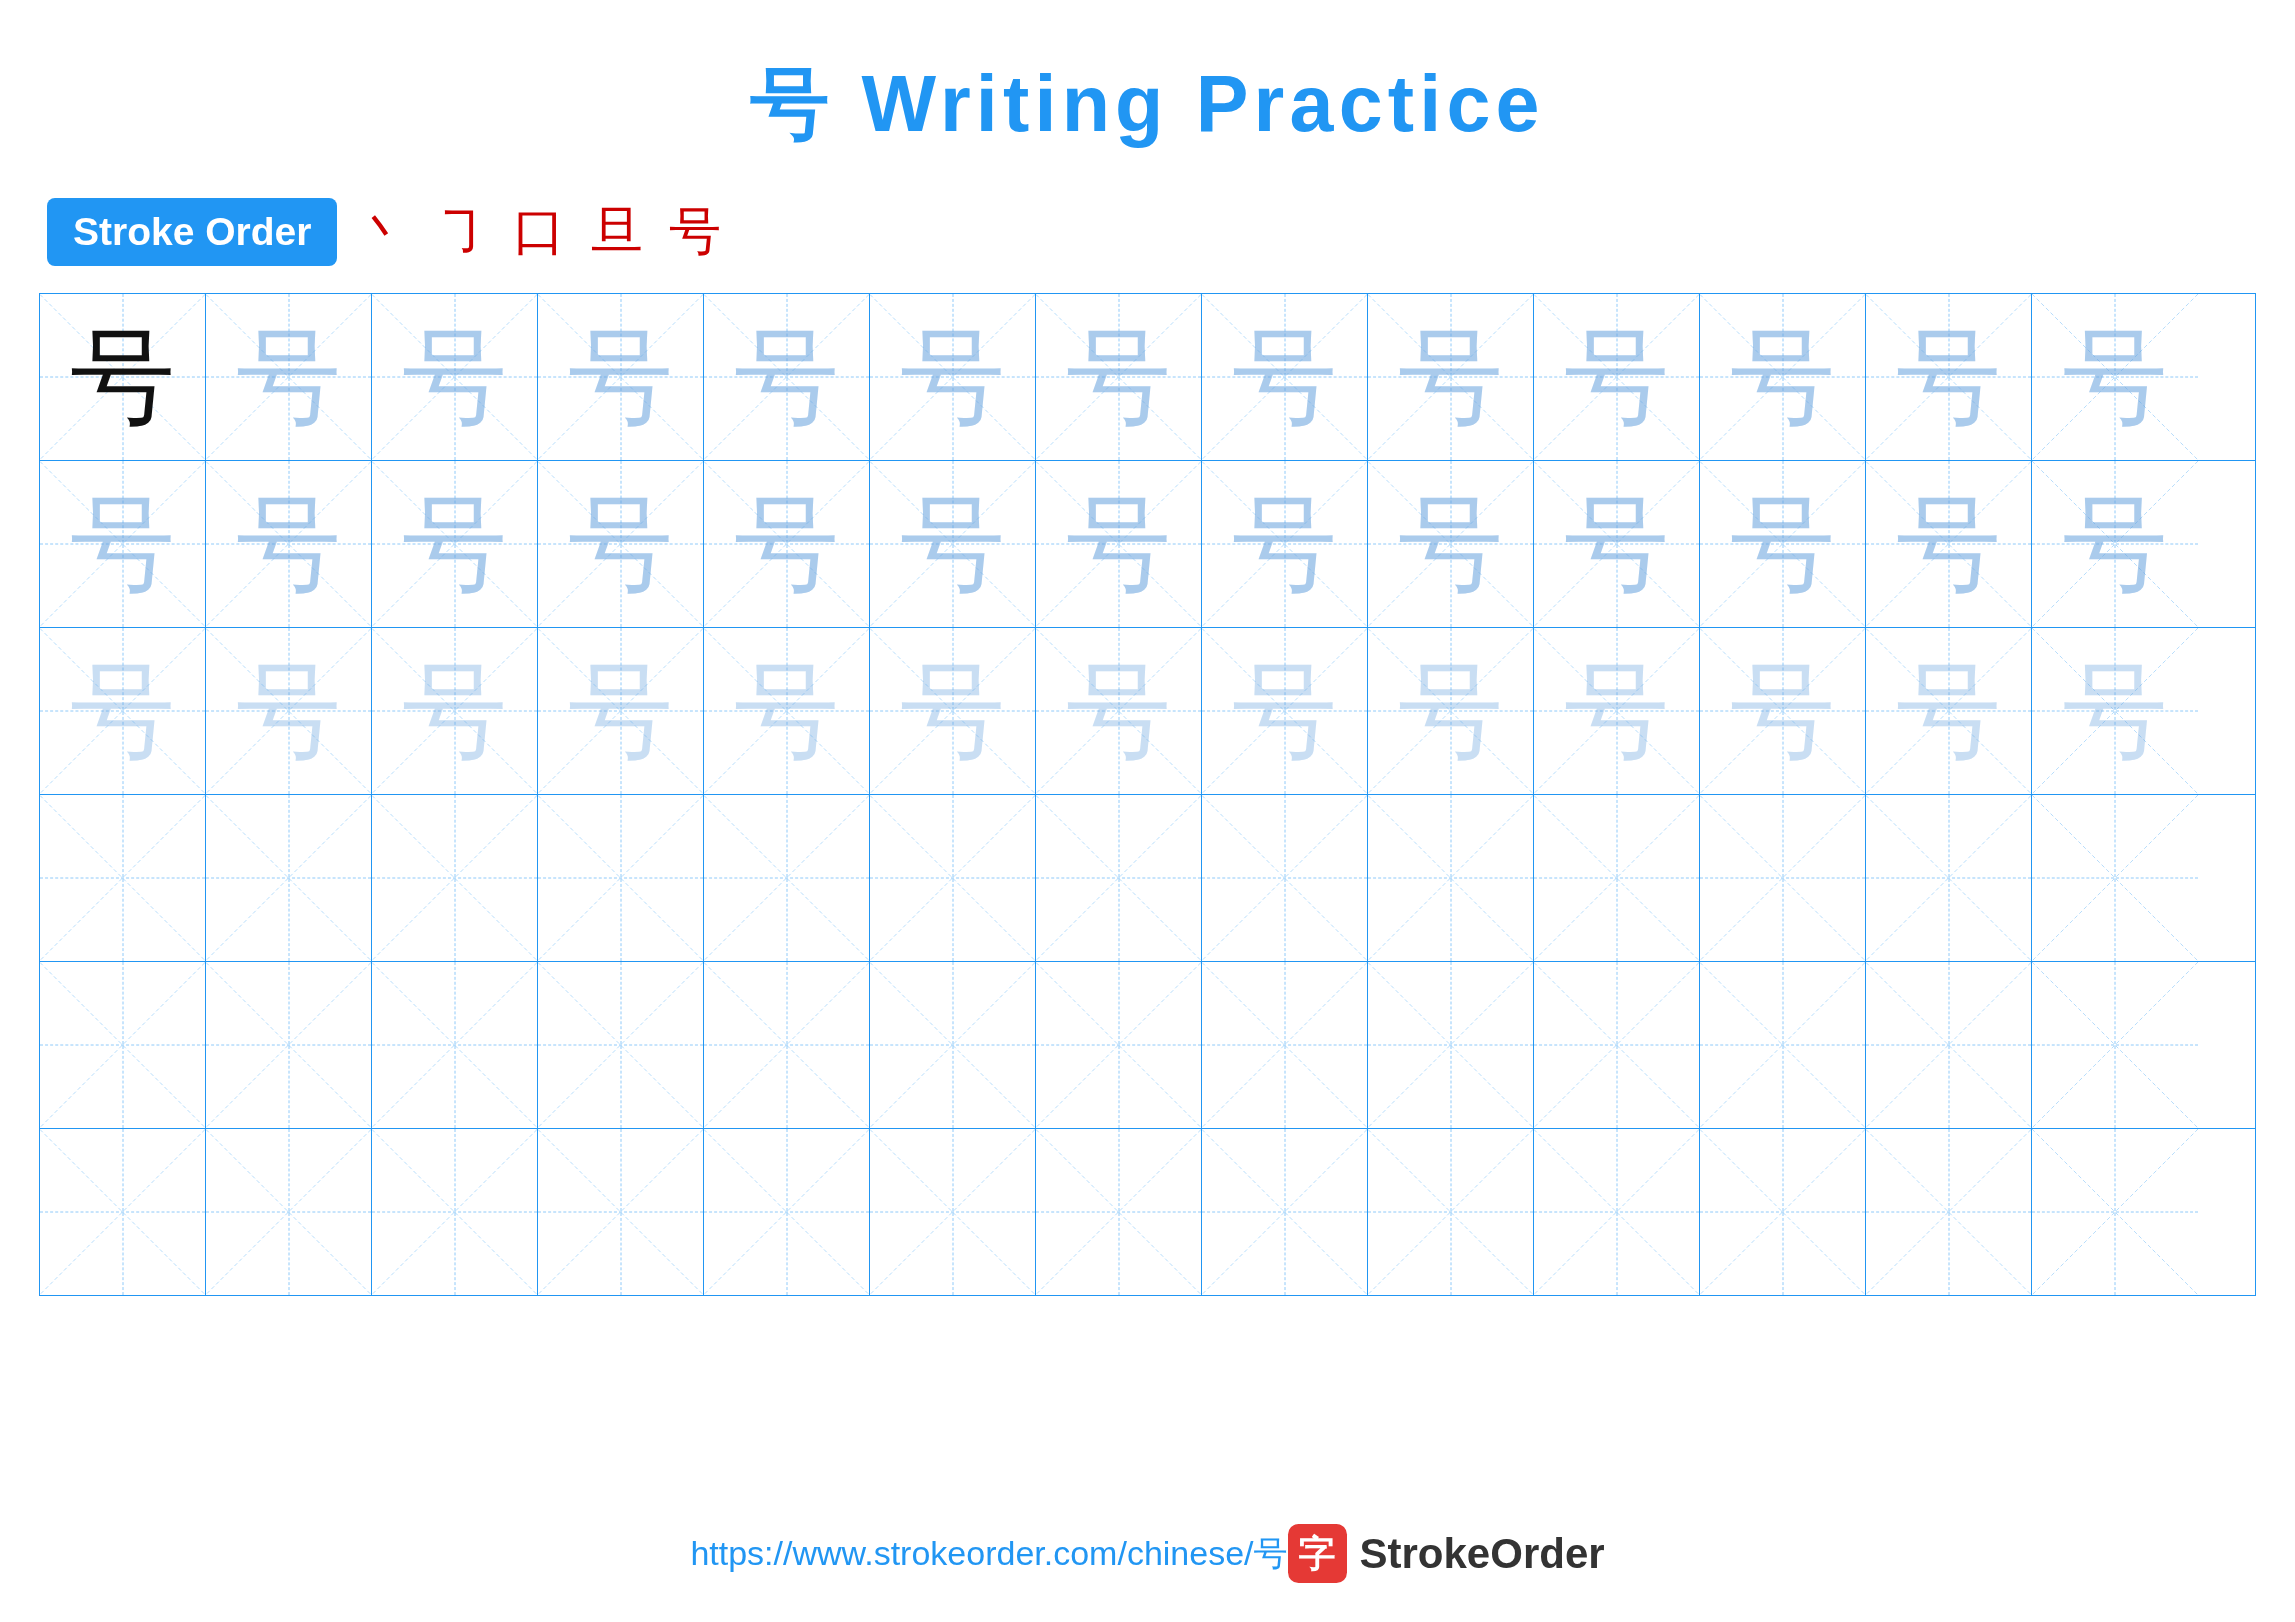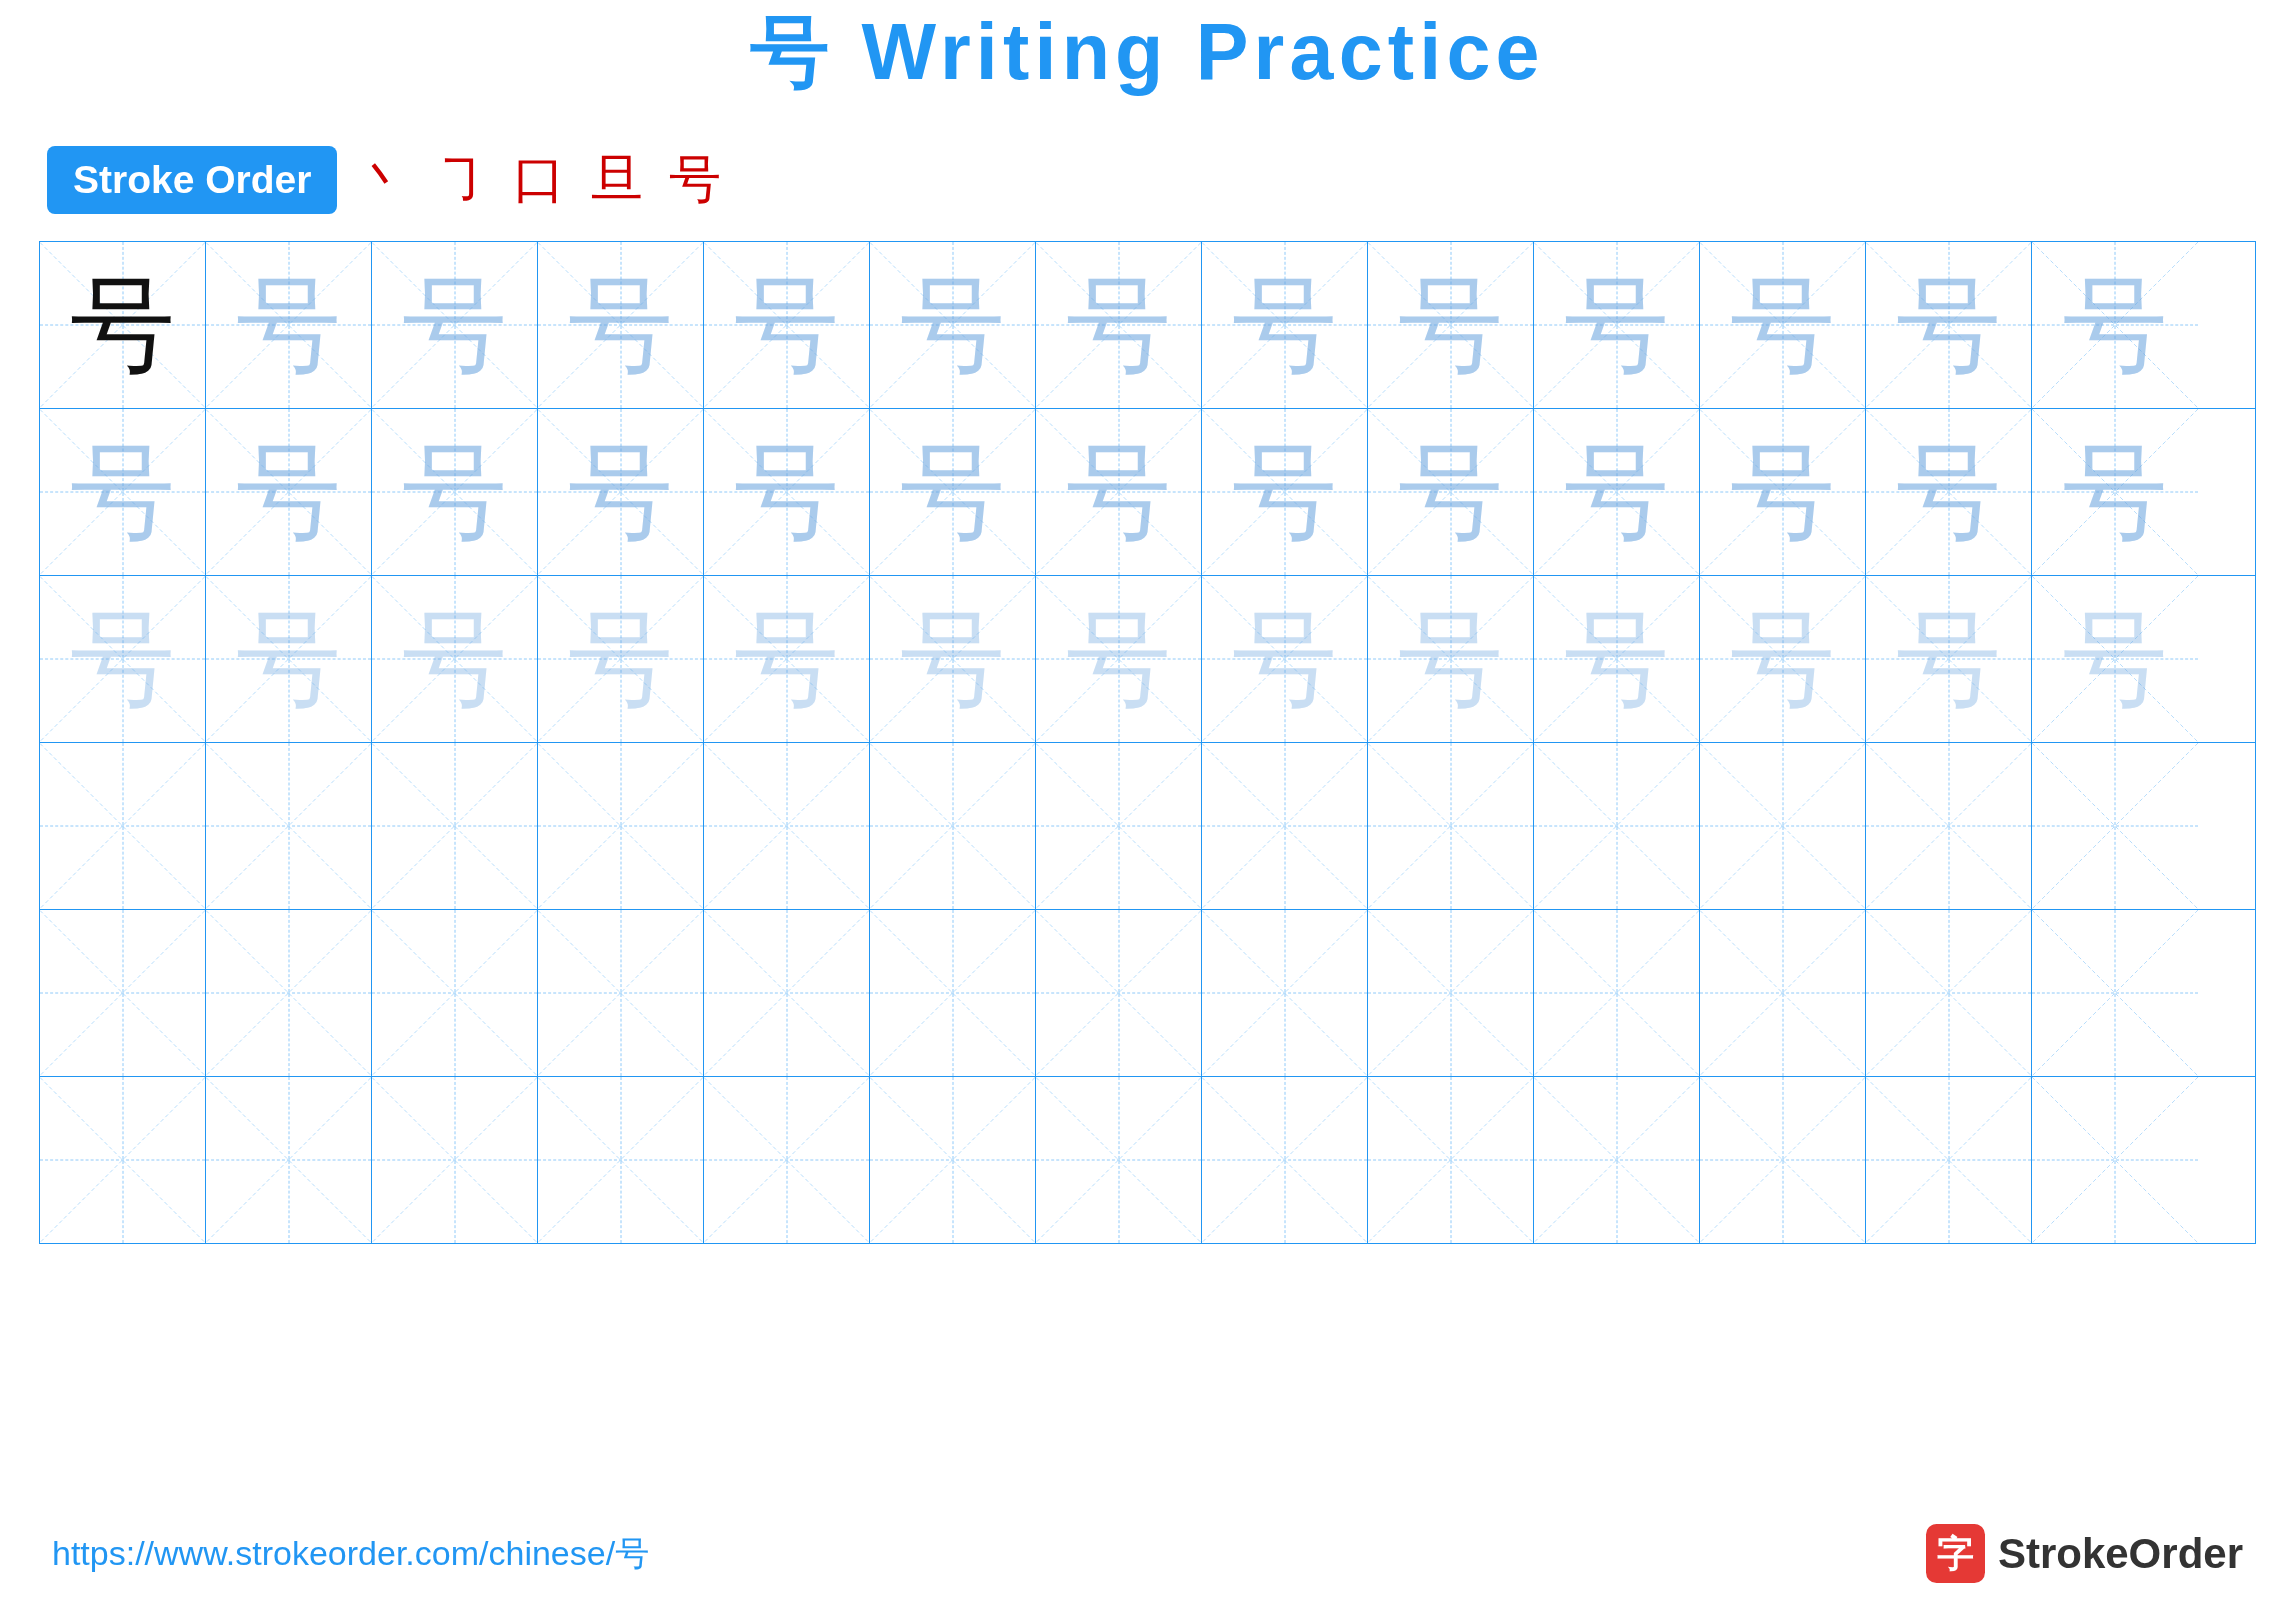--- a/index.html
+++ b/index.html
@@ -7,20 +7,21 @@
       background: #ffffff;
       font-family: Arial, sans-serif;
       width: 2295px;
       height: 1622px;
       position: relative;
       overflow: hidden;
     }
 
     .page-title {
       text-align: center;
+      padding-top: 52px;
       font-size: 79px;
       font-weight: bold;
       color: #2196F3;
       letter-spacing: 5.2px;
     }
 
     .stroke-order-section {
       display: flex;
       align-items: center;
       margin: 39px 52px 26px 47px;
@@ -132,21 +133,21 @@
       color: rgba(100, 160, 220, 0.35);
     }
 
     .footer {
       position: absolute;
       bottom: 39px;
       left: 52px;
       right: 52px;
       display: flex;
       align-items: center;
-      justify-content: space-between;
+      justify-content: center;
     }
 
     .footer-url {
       font-size: 34px;
       color: #2196F3;
     }
 
     .footer-brand {
       display: flex;
       align-items: center;

